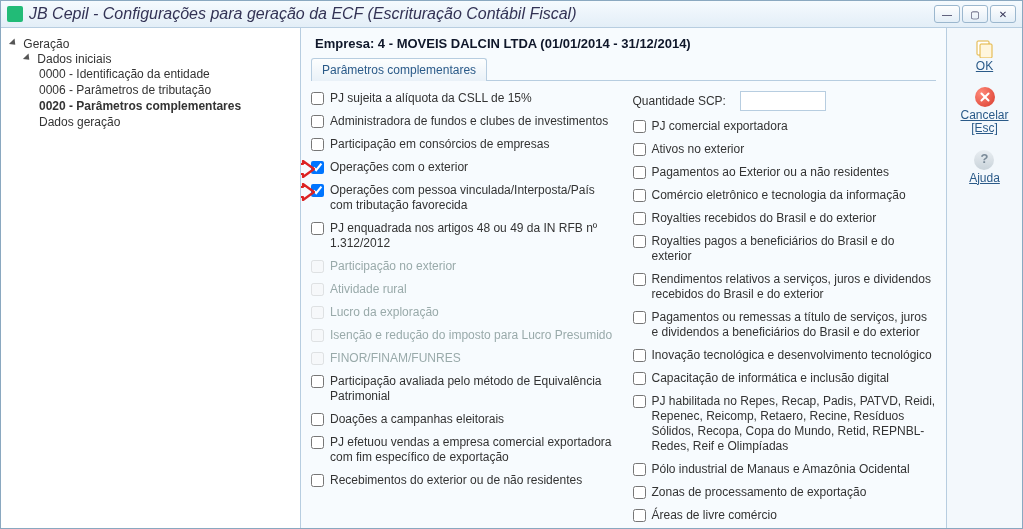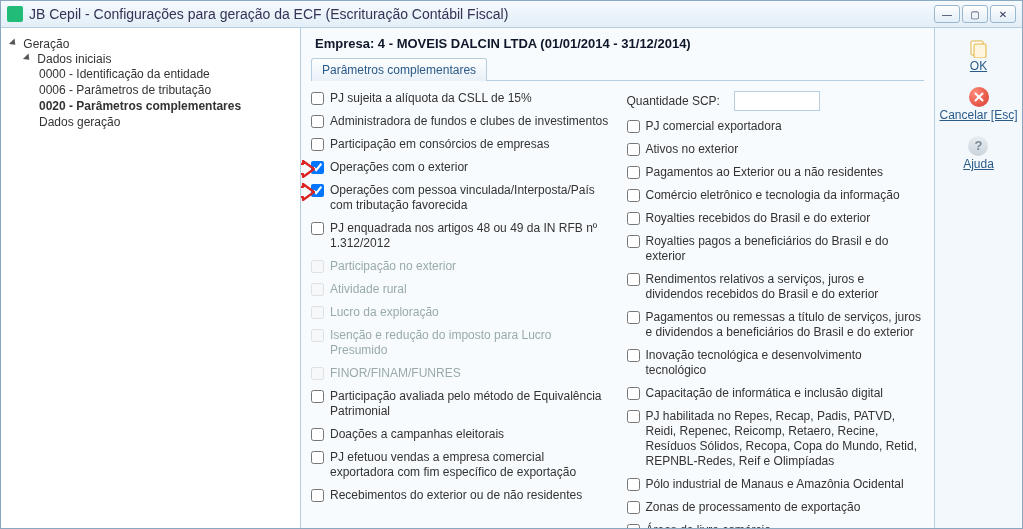--- a/index.html
+++ b/index.html
@@ -28,21 +28,21 @@
     padding: 4px 6px;
     background: linear-gradient(to bottom, #f5fafe 0%, #e3eef7 100%);
     border-bottom: 1px solid #b7cde0;
   }
   .title-left { display: flex; align-items: center; gap: 6px; }
   .app-icon {
     width: 16px; height: 16px;
     display: inline-block;
     background: #2b7; border-radius: 2px;
   }
-  .titlebar .title { color: #335; font-size: 14px; }
+  .titlebar .title { color: #335; font-size: 16px; font-style: italic; }
   .winbtns { display: flex; gap: 2px; }
   .winbtn {
     width: 26px; height: 18px;
     border: 1px solid #9bb7ce;
     border-radius: 3px;
     background: linear-gradient(to bottom,#fefefe,#e3eef7);
     display: flex; align-items:center; justify-content:center;
     font-size: 10px; color:#335;
     cursor: default;
   }
@@ -133,21 +133,21 @@
   .arrow {
     position: absolute;
     left: -24px;
     width: 28px; height: 18px;
     color: #d22;
   }
   .arrow svg { width: 28px; height: 18px; }
   .rel-left-wrap { position: relative; }
   
   .actions {
-    width: 88px;
+    width: 76px;
     background: #f3f8fc;
     border-left: 1px solid #b7cde0;
     padding: 10px 4px;
     display: flex;
     flex-direction: column;
     align-items: center;
     gap: 14px;
   }
   .actbtn {
     display: flex;

